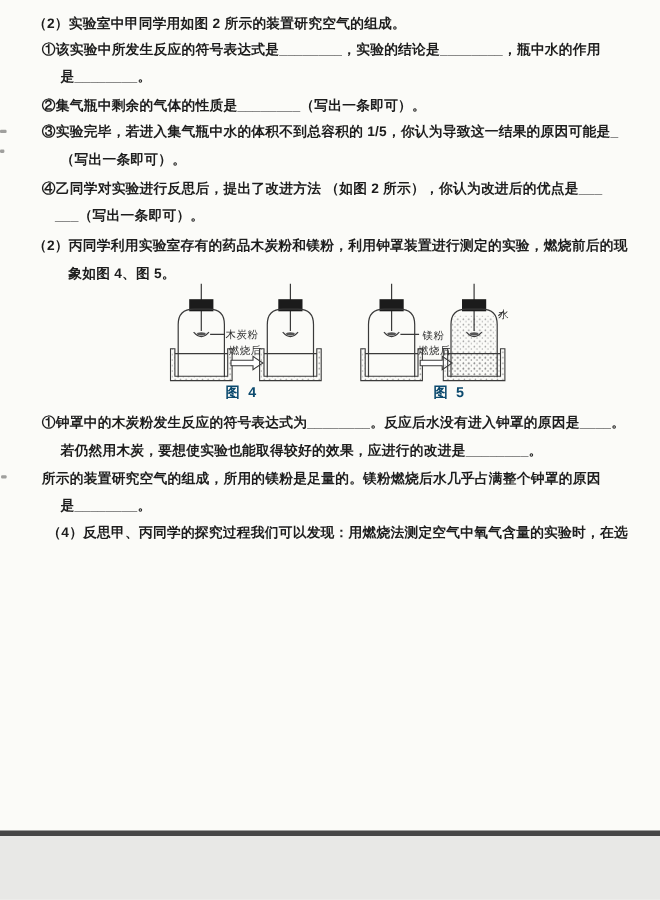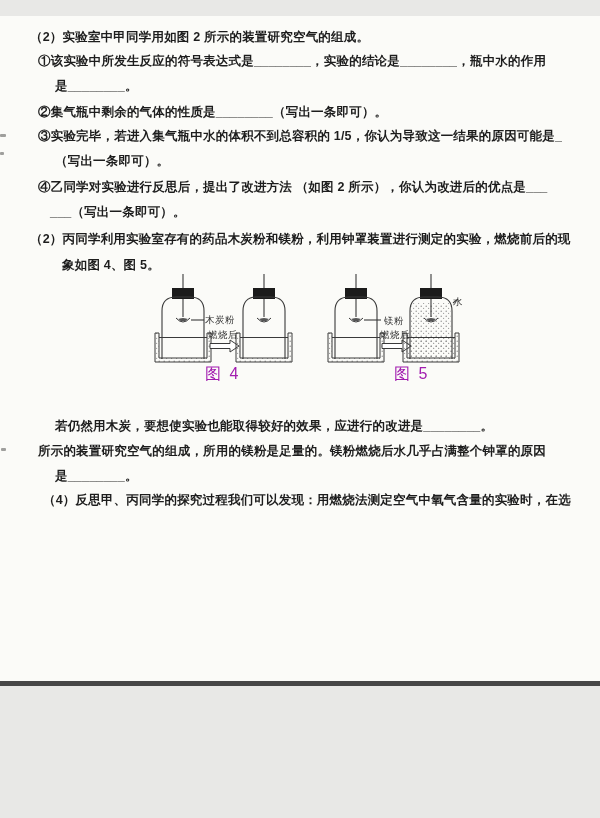--- a/index.html
+++ b/index.html
@@ -1,33 +1,33 @@
 <!DOCTYPE html>
 <html><head>
 <meta charset="utf-8">
 <style>
   html,body { margin:0; padding:0; background:#e8e8e6; }
   .page {
-    position:relative; width:600px; height:670px; margin:16px auto;
+    position:relative; width:600px; height:760px; margin:0 auto;
     background:#fbfbf8; overflow:hidden;
     font-family:"Liberation Sans", sans-serif;
     color:#1d1d1d;
   }
   .tl {
     position:absolute; white-space:nowrap;
     font-size:12.5px; font-weight:600; letter-spacing:0.2px;
     color:#1d1d1d;
   }
   .fig-label {
     position:absolute; white-space:nowrap;
     font-size:9.5px; font-weight:400; color:#2e2e2e; letter-spacing:0.5px;
   }
   .fig-caption {
     position:absolute; white-space:nowrap;
-    font-size:16px; font-weight:400; letter-spacing:2px; color:#a21caf;
+    font-size:13px; font-weight:700; letter-spacing:2px; color:#0c4a6e;
   }
   .footer {
     position:absolute; left:0; top:787px; width:100%;
     text-align:right; font-size:10.5px; font-weight:600;
     letter-spacing:1.5px; color:#2a2a2a;
   }
   .figs-svg { position:absolute; left:140px; top:254px; }
   .st { stroke:#3a3a3a; stroke-width:1.1; fill:none; }
   .bottom-edge {
     position:absolute; left:0; bottom:0; width:600px; height:5px;
@@ -43,20 +43,21 @@
   <div class="tl" style="left:30px;top:13px">（2）实验室中甲同学用如图 2 所示的装置研究空气的组成。</div>
   <div class="tl" style="left:38px;top:37px">①该实验中所发生反应的符号表达式是________，实验的结论是________，瓶中水的作用</div>
   <div class="tl" style="left:55px;top:62px">是________。</div>
   <div class="tl" style="left:38px;top:88px">②集气瓶中剩余的气体的性质是________（写出一条即可）。</div>
   <div class="tl" style="left:38px;top:112px">③实验完毕，若进入集气瓶中水的体积不到总容积的 1/5，你认为导致这一结果的原因可能是_</div>
   <div class="tl" style="left:55px;top:137px">（写出一条即可）。</div>
   <div class="tl" style="left:38px;top:163px">④乙同学对实验进行反思后，提出了改进方法 （如图 2 所示），你认为改进后的优点是___</div>
   <div class="tl" style="left:50px;top:188px">___（写出一条即可）。</div>
   <div class="tl" style="left:30px;top:215px">（2）丙同学利用实验室存有的药品木炭粉和镁粉，利用钟罩装置进行测定的实验，燃烧前后的现</div>
   <div class="tl" style="left:62px;top:241px">象如图 4、图 5。</div>
+  <div class="tl" style="left:38px;top:376px">①钟罩中的木炭粉发生反应的符号表达式为________。反应后水没有进入钟罩的原因是____。</div>
   <div class="tl" style="left:55px;top:402px">若仍然用木炭，要想使实验也能取得较好的效果，应进行的改进是________。</div>
   <div class="tl" style="left:38px;top:427px">所示的装置研究空气的组成，所用的镁粉是足量的。镁粉燃烧后水几乎占满整个钟罩的原因</div>
   <div class="tl" style="left:55px;top:452px">是________。</div>
   <div class="tl" style="left:43px;top:476px">（4）反思甲、丙同学的探究过程我们可以发现：用燃烧法测定空气中氧气含量的实验时，在选</div>
 
   <svg class="figs-svg" width="330" height="100" viewBox="0 0 330 100">
     <defs>
       <pattern id="dots" width="5" height="5" patternUnits="userSpaceOnUse">
         <circle cx="1.2" cy="1.2" r="0.7" fill="#8d8d8d"></circle>
         <circle cx="3.6" cy="3.4" r="0.6" fill="#a0a0a0"></circle>

